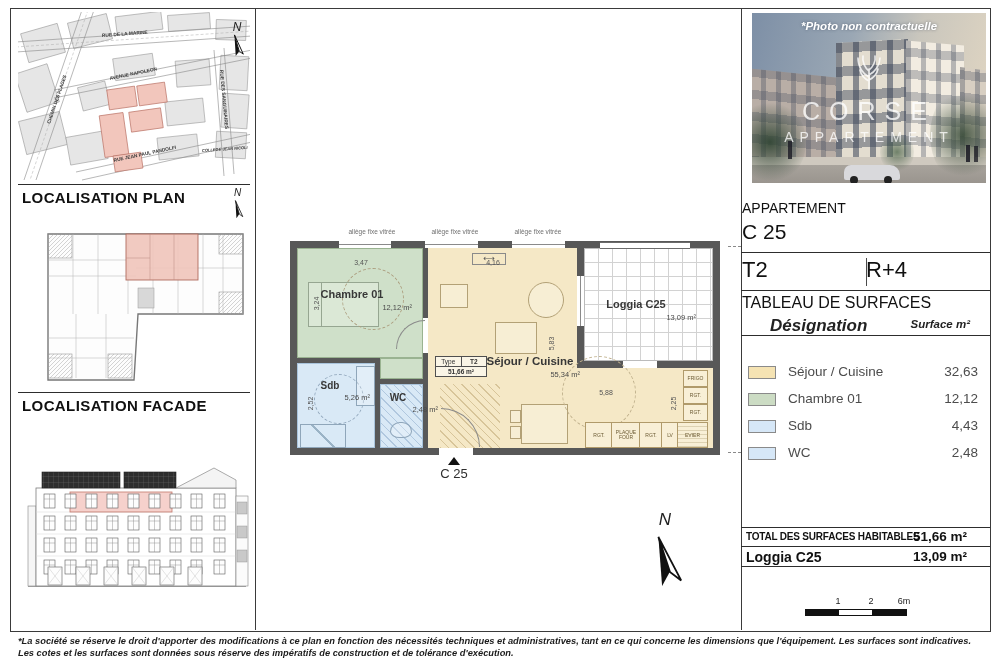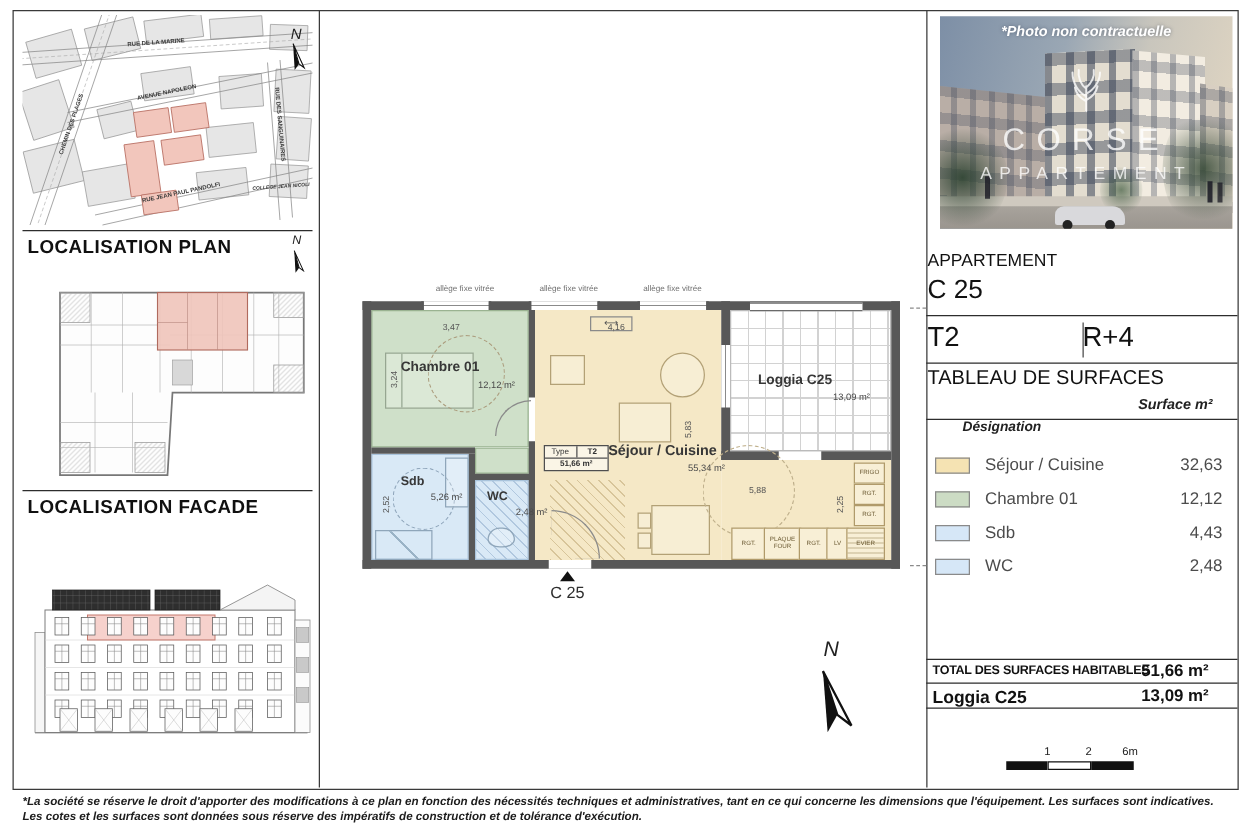--- a/index.html
+++ b/index.html
@@ -385,21 +385,21 @@
   </div>
 
   <div class="p-head" style="top:200px;font-size:14px">APPARTEMENT</div>
   <div class="p-head" style="top:220px;font-size:21px">C 25</div>
   <div class="hline" style="left:741px;top:252px;width:249px"></div>
   <div class="p-head" style="left:742px;top:257px;width:124px;font-size:22px">T2</div>
   <div class="abs" style="left:866px;top:258px;width:0;height:28px;border-left:1px solid #4a4a4a"></div>
   <div class="p-head" style="left:866px;top:257px;width:124px;font-size:22px">R+4</div>
   <div class="hline" style="left:741px;top:290px;width:249px"></div>
   <div class="p-head" style="top:294px;font-size:16px">TABLEAU DE SURFACES</div>
-  <div class="abs" style="left:770px;top:336px;font-size:11px;font-weight:bold;font-style:italic;color:#222">Désignation</div>
+  <div class="abs" style="left:770px;top:316px;font-size:17px;font-weight:bold;font-style:italic;color:#222">Désignation</div>
   <div class="abs" style="left:860px;top:318px;width:110px;text-align:right;font-size:11.5px;font-weight:bold;font-style:italic;color:#222">Surface m²</div>
   <div class="hline" style="left:741px;top:335px;width:249px"></div>
 
   <div>
     <span class="swatch" style="left: 748px; top: 366px; background-color: rgb(245, 227, 179);"></span>
     <span class="legend-label" style="left:788px;top:364px">Séjour / Cuisine</span>
     <span class="legend-val" style="left:848px;top:364px;width:100px">32,63</span>
     <span class="swatch" style="left: 748px; top: 393px; background-color: rgb(204, 220, 196);"></span>
     <span class="legend-label" style="left:788px;top:391px">Chambre 01</span>
     <span class="legend-val" style="left:848px;top:391px;width:100px">12,12</span>

